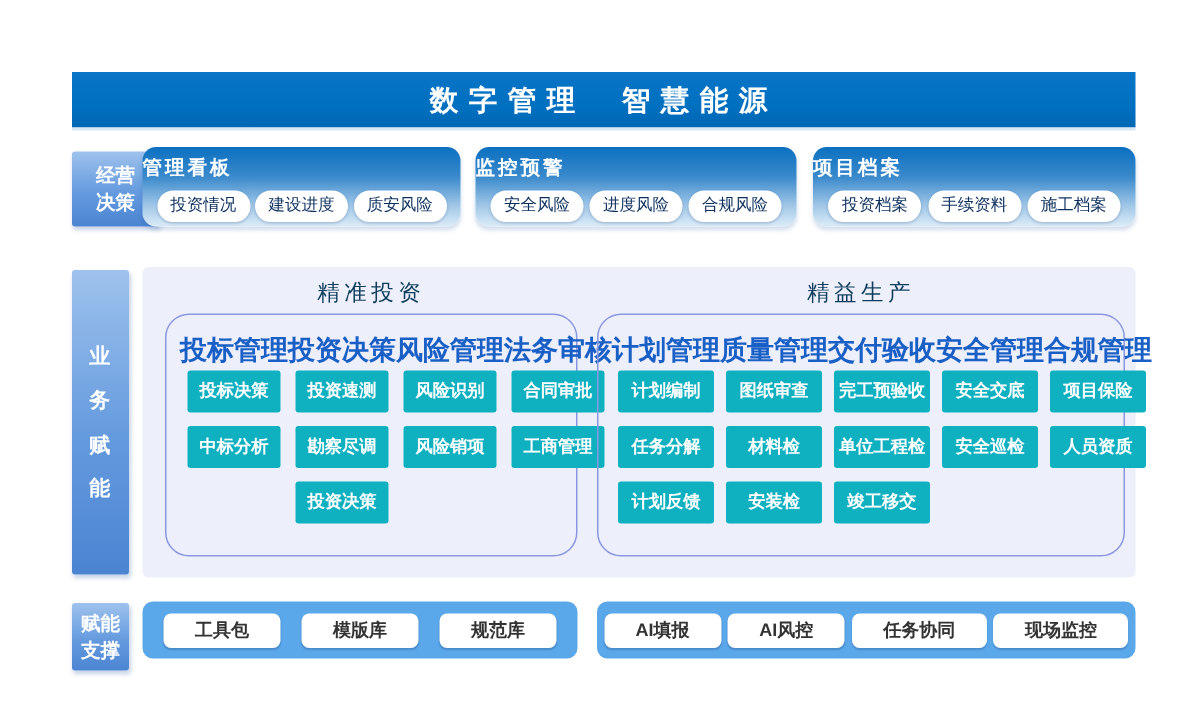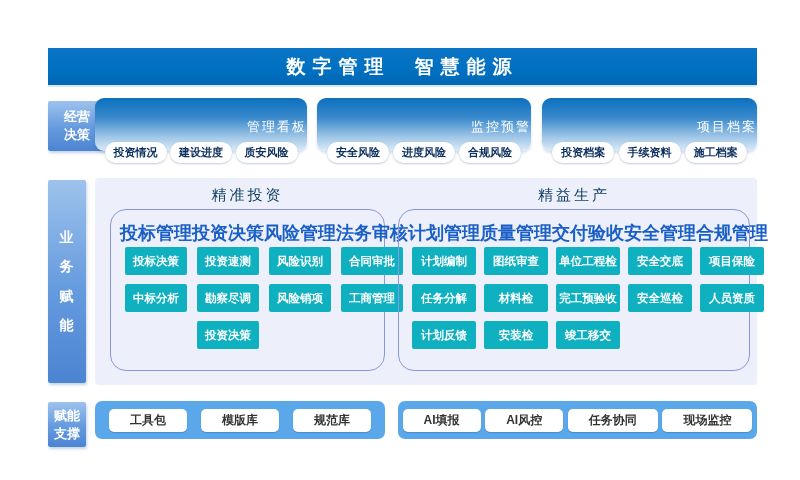--- a/index.html
+++ b/index.html
@@ -24,25 +24,25 @@
     box-shadow:1px 2px 3px rgba(30,80,160,.25);
   }
   .vlabel.two { font-size:13px; line-height:1.35; }
   .vlabel.tall { font-size:14px; line-height:2.1; letter-spacing:1px; }
   
   .tpanel {
     position:absolute; top:98px; height:53px; border-radius:9px;
     background:linear-gradient(180deg,#0b70c0 0%,#3b8acc 38%,#9cc4e6 72%,#dcecf8 100%);
     box-shadow:0 2px 3px rgba(30,80,160,.2);
   }
-  .ptitle { color:#fff; font-weight:normal; font-size:13px; text-align:right; padding-top:20px; letter-spacing:2px; }
+  .ptitle { color:#fff; font-weight:bold; font-size:13px; text-align:left; padding-top:5px; letter-spacing:2px; }
   .pills { display:flex; justify-content:space-evenly; align-items:center; margin-top:6px; padding:0 6px; }
   .pill {
     background:#fff; border-radius:11px; height:21px; line-height:21px; padding:0 9px;
-    font-size:11px; font-weight:bold; color:#0c2f5e; white-space:nowrap;
+    font-size:11px; font-weight:normal; color:#0c2f5e; white-space:nowrap;
     box-shadow:0 1px 2px rgba(10,50,110,.25); cursor:pointer;
   }
   
   .bigpanel {
     position:absolute; left:95px; top:178px; width:662px; height:207px;
     background:#edf0fa; border-radius:4px;
   }
   .sec-title {
     position:absolute; top:8px; color:#0e3c5e; font-weight:normal; font-size:15px;
     text-align:center; letter-spacing:3px;
@@ -155,22 +155,22 @@
           <div class="tbtn">计划反馈</div>
         </div>
         <div class="col">
           <div class="col-header">质量管理</div>
           <div class="tbtn">图纸审查</div>
           <div class="tbtn">材料检</div>
           <div class="tbtn">安装检</div>
         </div>
         <div class="col">
           <div class="col-header">交付验收</div>
+          <div class="tbtn">完工预验收</div>
           <div class="tbtn">单位工程检</div>
-          <div class="tbtn">完工预验收</div>
           <div class="tbtn">竣工移交</div>
         </div>
         <div class="col">
           <div class="col-header">安全管理</div>
           <div class="tbtn">安全交底</div>
           <div class="tbtn">安全巡检</div>
         </div>
         <div class="col">
           <div class="col-header">合规管理</div>
           <div class="tbtn">项目保险</div>

